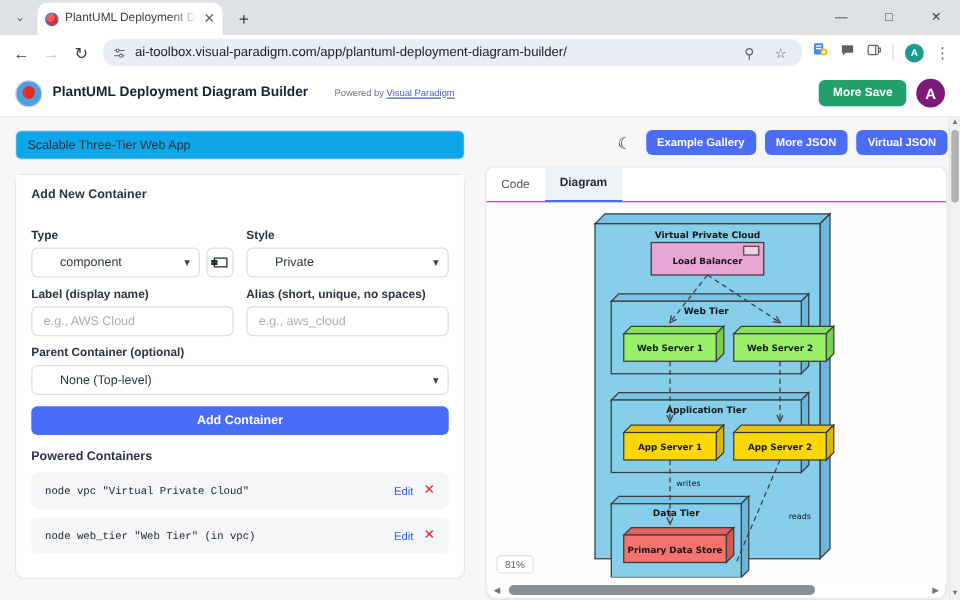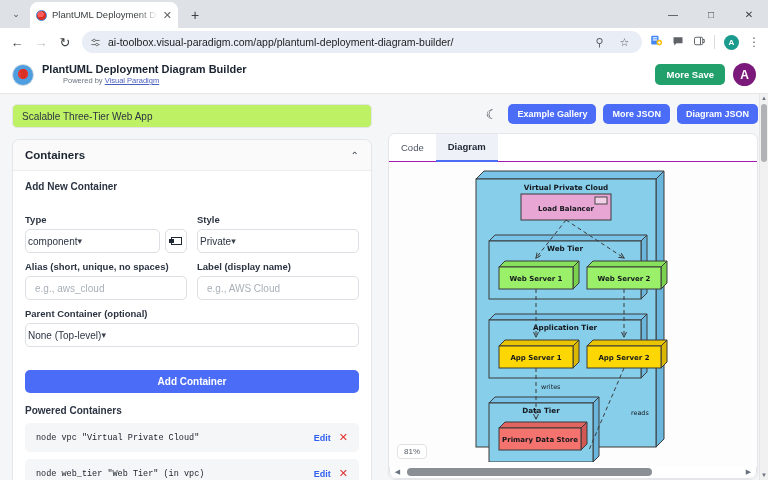--- a/index.html
+++ b/index.html
@@ -65,21 +65,21 @@
     height: 38px; background: #fff; border-bottom: 1px solid #e6e6e6;
     display: flex; align-items: center; padding: 0 12px; gap: 8px;
   }
   .logo {
     width: 22px; height: 22px; border-radius: 50%; flex: none;
     background: radial-gradient(circle at 50% 45%, #ffffff 0 18%, #e23b3b 19% 34%, #4f9fe0 35% 100%);
     border: 1px solid #cfd8e3; position: relative;
   }
   .logo::after { content:""; position:absolute; left:7px; top:4px; width:7px; height:10px;
      background:#d93025; border-radius:50% 50% 50% 50% / 40% 40% 60% 60%; }
-  .app-titles { display: flex; flex-direction: column; justify-content: center; }
+  .app-titles { display: flex; flex-direction: row; justify-content: center; align-items: center; }
   .app-title { font-size: 11px; font-weight: bold; color: #1a2330; line-height: 13px; }
   .app-sub { font-size: 7.5px; color: #6b7280; line-height: 10px; padding-left: 21px; }
   .app-sub a { color: #4b5fbf; text-decoration: underline; }
   .header-spacer { flex: 1; }
   .more-apps {
     background: #22a06b; color: #fff; font-size: 9.5px; font-weight: bold;
     padding: 5px 11px; border-radius: 5px;
   }
   .avatar-app {
     width: 23px; height: 23px; border-radius: 50%; background: #7b1a7b;
@@ -87,41 +87,41 @@
     display: flex; align-items: center; justify-content: center;
   }
 
   
   #app-body { display: flex; height: 386px; background: #f5f6f7; position: relative; }
 
   
   #left-panel { width: 384px; padding: 10px 12px 0 12px; overflow: hidden; position: relative; }
   .field-label { font-size: 9.5px; color: #2c3442; font-weight: bold; margin-bottom: 4px; }
   .text-input {
-    width: 100%; height: 24px; background: #bef264; border: 1px solid #e2e4e7;
+    width: 100%; height: 24px; background: #0ea5e9; border: 1px solid #e2e4e7;
     border-radius: 5px; font-size: 10px; color: #2c3442; padding: 0 9px;
     display: flex; align-items: center;
   }
 
   .card { background: #fafafa; border: 1px solid #e4e6e9; border-radius: 7px; margin-top: 11px; }
   .card-head {
     display: flex; align-items: center; justify-content: space-between;
     padding: 9px 12px; border-bottom: 1px solid #ededed;
   }
   .card-title { font-size: 11.5px; font-weight: bold; color: #1a2330; }
   .chev { font-size: 10px; color: #3c4350; }
   .card-body { padding: 10px 12px 12px 12px; background: #fff; border-radius: 0 0 7px 7px; }
   .section-head { font-size: 10px; font-weight: bold; color: #2c3442; margin-bottom: 22px; }
 
   .row2 { display: flex; gap: 10px; margin-bottom: 8px; }
   .col { flex: 1; min-width: 0; }
   .sel {
     height: 24px; background: #fff; border: 1px solid #dcdfe3; border-radius: 5px;
-    font-size: 10px; color: #2c3442; padding: 0 7px 0 2px;
-    display: flex; align-items: center; 
+    font-size: 10px; color: #2c3442; padding: 0 7px 0 22px;
+    display: flex; align-items: center; justify-content: space-between;
   }
   .sel .cv { font-size: 9px; color: #3c4350; }
   .type-row { display: flex; gap: 5px; align-items: center; }
   .type-row .sel { flex: 1; }
   .icon-btn {
     width: 22px; height: 24px; border: 1px solid #dcdfe3; border-radius: 5px; background: #fff;
     display: flex; align-items: center; justify-content: center; flex: none;
   }
   .comp-glyph { width: 11px; height: 8px; border: 1.3px solid #1f2733; position: relative; }
   .comp-glyph::before, .comp-glyph::after {
@@ -131,30 +131,30 @@
   .comp-glyph::before { top: 1px; }
   .comp-glyph::after { bottom: 1px; }
 
   .inp {
     height: 24px; background: #fff; border: 1px solid #dcdfe3; border-radius: 5px;
     font-size: 10px; color: #a9afb8; padding: 0 9px; display: flex; align-items: center;
   }
   .primary-btn {
     width: 100%; height: 23px; background: #4a6cf7; color: #fff;
     font-size: 10px; font-weight: bold; border-radius: 5px;
-    display: flex; align-items: center; justify-content: center; margin-top: 23px;
+    display: flex; align-items: center; justify-content: center; margin-top: 9px;
   }
   .existing-head { font-size: 10px; font-weight: bold; color: #2c3442; margin: 12px 0 7px 0; }
   .exist-row {
     background: #f5f6f7; border-radius: 5px; height: 29px; margin-bottom: 7px;
     display: flex; align-items: center; padding: 0 11px; gap: 8px;
   }
   .exist-code { font-family: "Liberation Mono", monospace; font-size: 8.5px; color: #20262f; flex: 1;
     white-space: nowrap; overflow: hidden; }
-  .edit-link { font-size: 9px; color: #2f5ff0; font-weight: bold; text-align: right; }
+  .edit-link { font-size: 9px; color: #2f5ff0; font-weight: normal; text-align: right; }
   .del-x { font-size: 11px; color: #e03131; line-height: 1; }
 
   
   #right-panel { width: 384px; padding: 8px 10px 0 4px; display: flex; flex-direction: column; position: relative;}
   .rp-toolbar { display: flex; align-items: center; justify-content: flex-end; gap: 7px; height: 24px; }
   .moon { font-size: 13px; color: #1f2733; margin-right: 4px; }
   .blue-btn {
     background: #4a6cf7; color: #fff; font-size: 9px; font-weight: bold;
     padding: 5px 9px; border-radius: 5px; white-space: nowrap;
   }
@@ -277,24 +277,20 @@
   <div class="more-apps">More Save</div>
   <div class="avatar-app">A</div>
 </div>
 
 <div id="app-body">
 
   <div id="left-panel">
     <div class="text-input">Scalable Three-Tier Web App</div>
 
     <div class="card">
-      <div class="card-head">
-        <span class="card-title">Containers</span>
-        <span class="chev">⌃</span>
-      </div>
       <div class="card-body">
         <div class="section-head">Add New Container</div>
 
         <div class="row2">
           <div class="col">
             <div class="field-label">Type</div>
             <div class="type-row">
               <div class="sel">
                 <span>component</span>
                 <span class="cv">▾</span>
@@ -308,26 +304,26 @@
             <div class="field-label">Style</div>
             <div class="sel">
               <span>Private</span>
               <span class="cv">▾</span>
             </div>
           </div>
         </div>
 
         <div class="row2">
           <div class="col">
+            <div class="field-label">Label (display name)</div>
+            <div class="inp">e.g., AWS Cloud</div>
+          </div>
+          <div class="col">
             <div class="field-label">Alias (short, unique, no spaces)</div>
             <div class="inp">e.g., aws_cloud</div>
-          </div>
-          <div class="col">
-            <div class="field-label">Label (display name)</div>
-            <div class="inp">e.g., AWS Cloud</div>
           </div>
         </div>
 
         <div class="field-label">Parent Container (optional)</div>
         <div class="sel">
           <span>None (Top-level)</span>
           <span class="cv">▾</span>
         </div>
 
         <div class="primary-btn">Add Container</div>
@@ -347,21 +343,21 @@
 
       </div>
     </div>
   </div>
 
   <div id="right-panel">
     <div class="rp-toolbar">
       <span class="moon">☾</span>
       <span class="blue-btn">Example Gallery</span>
       <span class="blue-btn">More JSON</span>
-      <span class="blue-btn">Diagram JSON</span>
+      <span class="blue-btn">Virtual JSON</span>
     </div>
 
     <div class="rp-card">
       <div class="tabs-bar">
         <span class="tabbtn">Code</span>
         <span class="tabbtn active">Diagram</span>
         <span class="tabs-spacer"></span>
       </div>
 
       <div class="canvas-wrap">

